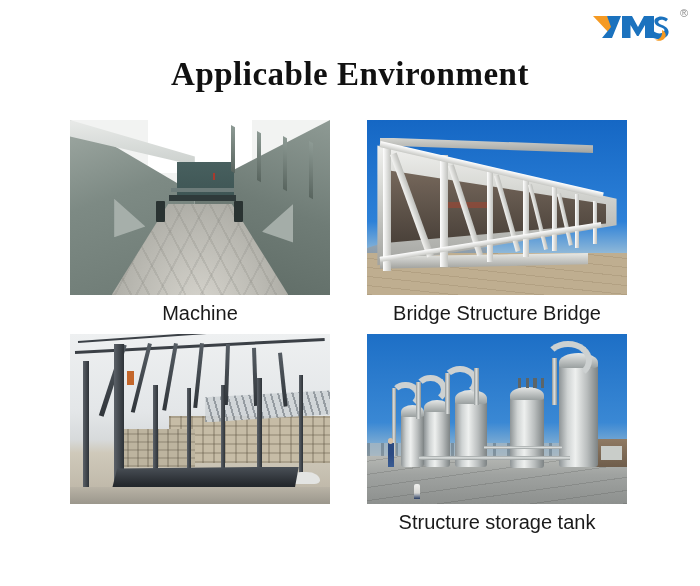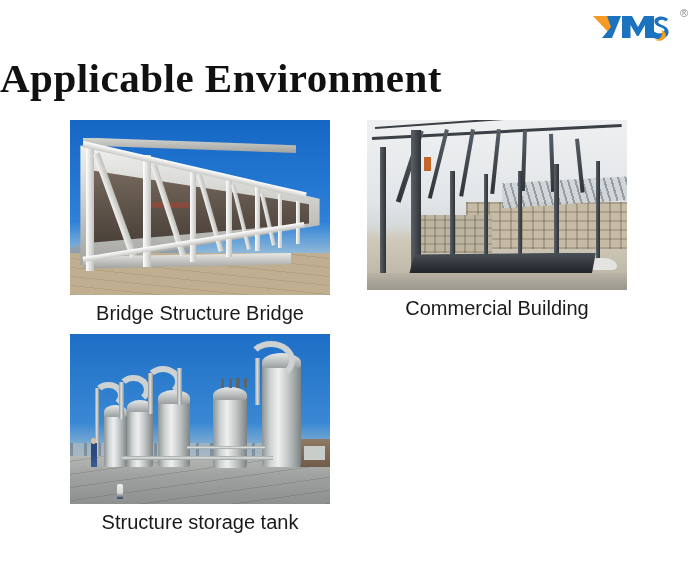--- a/index.html
+++ b/index.html
@@ -40,23 +40,24 @@
     color: #8a8a8a;
     line-height: 1;
   }
 
   
   .page-title {
     position: absolute;
     top: 56px;
     left: 0;
     width: 700px;
+    text-align: center;
     font-family: "Liberation Serif", "DejaVu Serif", serif;
     font-weight: bold;
-    font-size: 41px;
+    font-size: 33px;
     letter-spacing: 0.5px;
     color: #111111;
     line-height: 1.1;
   }
 
   
   .grid {
     position: absolute;
     top: 120px;
     left: 70px;
@@ -349,20 +350,43 @@
     <path d="M152 14 C146 8 134 7 128 12 C121 18 126 27 136 30 C145 33 147 36 143 40 C138 45 128 43 123 38 L119 50 C128 56 145 56 151 47 C157 38 150 29 140 26 C132 23 131 20 134 17 C137 14 144 15 148 19 Z" fill="#1B72BE"></path>
     <path d="M140 36 C148 40 150 48 144 54 C139 59 130 58 126 55 C134 56 142 50 140 36 Z" fill="#F59A23"></path>
   </svg>
   <span class="logo-reg">®</span>
 </div>
 
 <div class="page-title">Applicable Environment</div>
 
 <div class="grid">
 
+  <div class="card card-top">
+    <div class="photo ph-machine">
+      <div class="sky-slot"></div>
+      <div class="wall-l"></div>
+      <div class="wall-l-top"></div>
+      <div class="wall-r"></div>
+      <div class="backpanel"></div>
+      <div class="red-dot"></div>
+      <div class="backbar2"></div>
+      <div class="backbar"></div>
+      <div class="floor"></div>
+      <div class="floor-tex"></div>
+      <div class="fin" style="left:62%;top:3%;width:1.6%;height:26%;transform:skewY(28deg);"></div>
+      <div class="fin" style="left:72%;top:6%;width:1.6%;height:28%;transform:skewY(28deg);"></div>
+      <div class="fin" style="left:82%;top:9%;width:1.6%;height:30%;transform:skewY(28deg);"></div>
+      <div class="fin" style="left:92%;top:12%;width:1.6%;height:32%;transform:skewY(28deg);"></div>
+      <div class="gusset" style="left:17%;top:45%;width:12%;height:22%;"></div>
+      <div class="gusset" style="left:74%;top:48%;width:12%;height:22%;transform:scaleX(-1);"></div>
+      <div class="clamp" style="left:33%;top:46%;"></div>
+      <div class="clamp" style="left:63%;top:46%;"></div>
+    </div>
+    <div class="caption">Machine</div>
+  </div>
 
   <div class="card card-top">
     <div class="photo ph-bridge">
       <div class="hills"></div>
       <div class="ground"></div>
       <div class="ground-tex"></div>
       <div class="truss-body"></div>
       <div class="truss-void"></div>
       <div class="redbit"></div>
       <div class="topbeam"></div>
@@ -404,21 +428,20 @@
       <div class="column" style="left:32%;top:30%;width:1.8%;height:60%;"></div>
       <div class="column" style="left:45%;top:32%;width:1.6%;height:56%;"></div>
       <div class="column" style="left:58%;top:30%;width:1.6%;height:56%;"></div>
       <div class="column" style="left:72%;top:26%;width:1.8%;height:58%;"></div>
       <div class="column" style="left:88%;top:24%;width:1.8%;height:58%;"></div>
       <div class="orange-bit"></div>
       <div class="car"></div>
       <div class="girder"></div>
       <div class="ground"></div>
     </div>
-    <div class="caption">Commercial Building</div>
   </div>
 
   <div class="card card-bottom">
     <div class="photo ph-tank">
       <div class="skyline"></div>
       <div class="roof"></div>
       <div class="roof-lines"></div>
       <div class="shed"></div>
       <div class="shed-win"></div>
 

